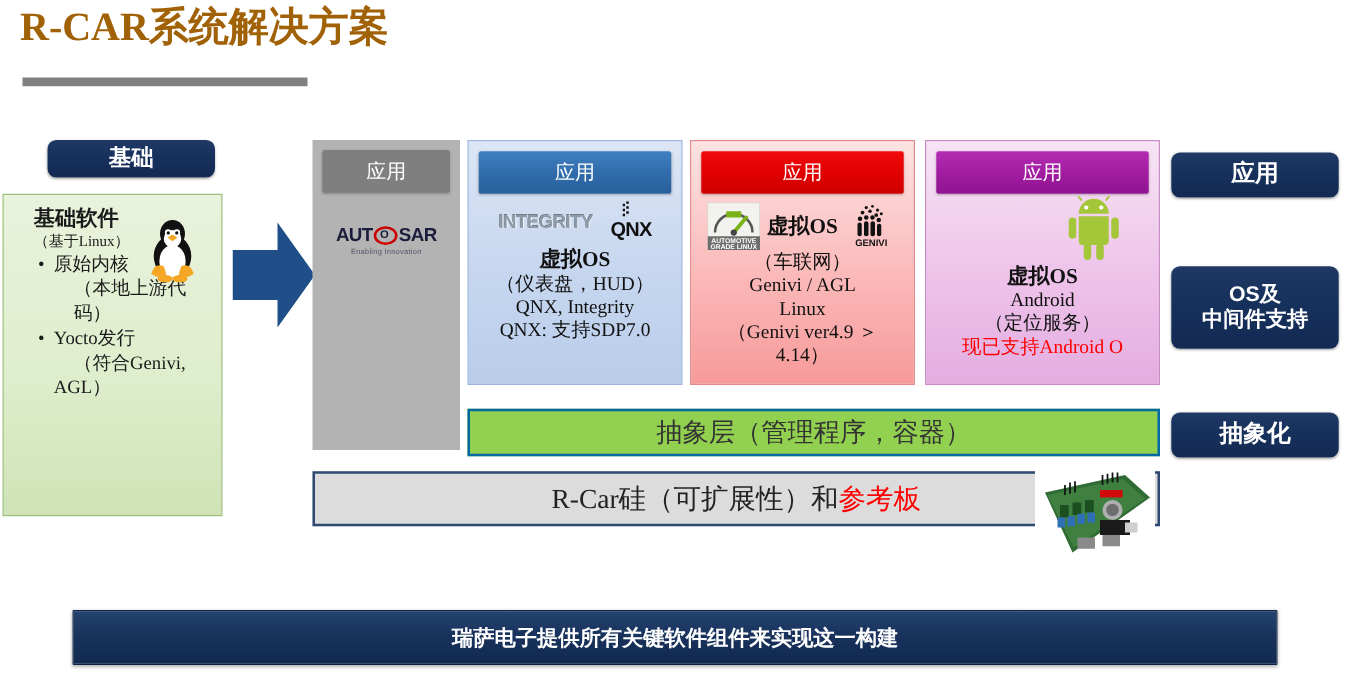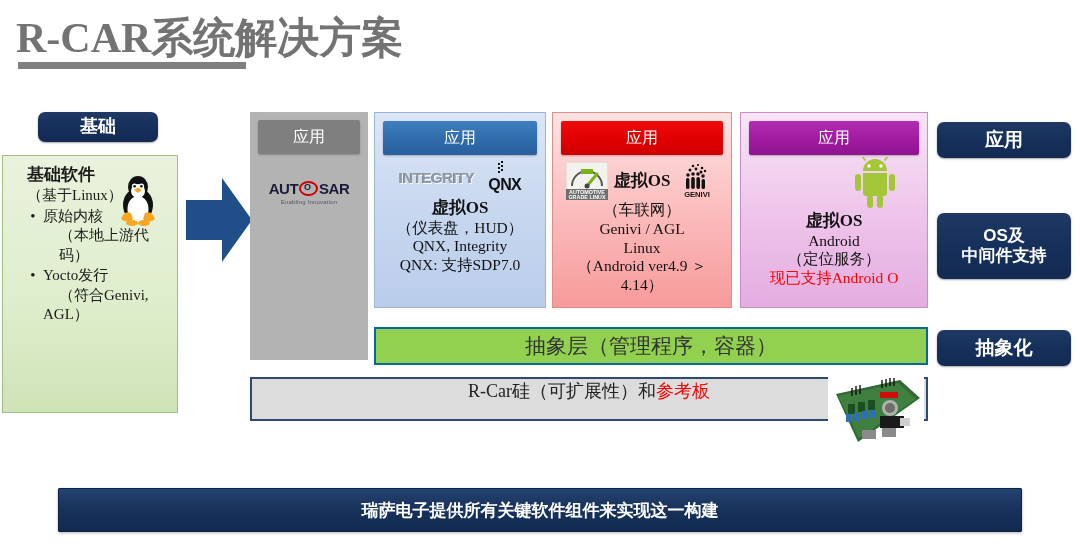--- a/index.html
+++ b/index.html
@@ -7,24 +7,24 @@
     width:1080px;height:548px;
     background:#ffffff;
     font-family:"Liberation Serif", serif;
     overflow:hidden;
     position:relative;
   }
   .slide{position:absolute;inset:0;}
 
   
   .title{
-    position:absolute;left:16px;top:10px;
+    position:absolute;left:16px;top:0;
     font-family:"Liberation Serif", serif;
-    font-size:42px;font-weight:700;
-    color:#737373;
+    font-size:32px;font-weight:700;
+    color:#a16207;
     letter-spacing:0px;
     white-space:nowrap;
   }
   .title-rule{
     position:absolute;left:18px;top:62px;
     width:228px;height:7px;
     background:#808080;
   }
 
   
@@ -47,21 +47,21 @@
     position:absolute;left:2px;top:155px;width:176px;height:258px;
     background:linear-gradient(to bottom,#e9f2dc 0%,#dfeecd 55%,#cfe3b6 100%);
     border:1px solid #9fbf7f;
     box-sizing:border-box;
     padding:8px 6px 0 24px;
     font-family:"Liberation Serif", serif;
     font-size:15px;color:#1a1a1a;
     line-height:1.30;
   }
   .base-title{font-weight:700;font-size:17px;}
-  .base-sub{font-size:15px;}
+  .base-sub{font-size:12px;}
   .base-li{display:flex;gap:4px;margin-top:1px;}
   .base-bullet{width:12px;flex:none;text-align:center;}
   .base-litext{flex:1;}
   .indent{padding-left:16px;display:block;}
 
   
   .penguin{position:absolute;left:112px;top:18px;width:46px;height:52px;}
 
   
   .arrow{position:absolute;left:186px;top:176px;width:66px;height:88px;}
@@ -139,34 +139,34 @@
   #abstraction{
     position:absolute;left:374px;top:327px;width:554px;height:38px;
     background:#92d050;border:2px solid #0369a1;box-sizing:border-box;
     display:flex;align-items:center;justify-content:center;
     font-family:"Liberation Serif", serif;font-size:21px;color:#333333;
   }
   
   #silicon{
     position:absolute;left:250px;top:377px;width:678px;height:44px;
     background:#dcdcdc;border:2px solid #2e4a73;box-sizing:border-box;
-    display:flex;align-items:flex-start;justify-content:center;
-    font-family:"Liberation Serif", serif;font-size:18px;color:#222222;
+    display:flex;align-items:center;justify-content:center;
+    font-family:"Liberation Serif", serif;font-size:22px;color:#222222;
   }
   .board{
     position:absolute;left:828px;top:372px;width:96px;height:76px;
   }
 
   
   #lbl-app{left:937px;top:122px;width:134px;height:36px;font-size:19px;}
   #lbl-os{left:937px;top:213px;width:134px;height:66px;font-size:17px;}
   #lbl-abs{left:937px;top:330px;width:134px;height:36px;font-size:19px;}
 
   
-  #lbl-base{left:38px;top:112px;width:120px;height:30px;font-size:18px;}
+  #lbl-base{left:38px;top:112px;width:134px;height:30px;font-size:18px;}
 
   
   #banner{
     position:absolute;left:58px;top:488px;width:962px;height:42px;
     background:linear-gradient(to bottom,#22406f 0%,#17305a 45%,#102banner 100%);
     background:linear-gradient(to bottom,#24436f 0%,#18325c 45%,#112a50 100%);
     border:1px solid #0d2345;border-radius:1px;
     display:flex;align-items:center;justify-content:center;
     color:#ffffff;font-family:"Liberation Sans", sans-serif;
     font-weight:700;font-size:17px;
@@ -299,21 +299,21 @@
           <rect x="20.4" y="15" width="3.6" height="12" rx="1.7"></rect>
           <rect x="25.6" y="17" width="3.4" height="10" rx="1.6"></rect>
         </g>
         <text x="21" y="35" font-family="Liberation Sans, sans-serif" font-size="7.6" fill="#111" text-anchor="middle" font-weight="bold">GENIVI</text>
       </svg>
     </div>
     <div class="col-body" style="margin-top:0px;">
       <div>（车联网）</div>
       <div>Genivi / AGL</div>
       <div>Linux</div>
-      <div>（Android ver4.9 ＞</div>
+      <div>（Genivi ver4.9 ＞</div>
       <div>4.14）</div>
     </div>
   </div>
 
   <div class="col" id="col-purple">
     <div class="col-head">应用</div>
     <div style="position:relative;height:4px;">
       <svg style="position:absolute;left:108px;top:2px;" width="52" height="52" viewBox="0 0 52 52">
         <g fill="#a4c639">
           <path d="M14 16 h24 v20 a3 3 0 0 1 -3 3 h-18 a3 3 0 0 1 -3 -3 z"></path>

